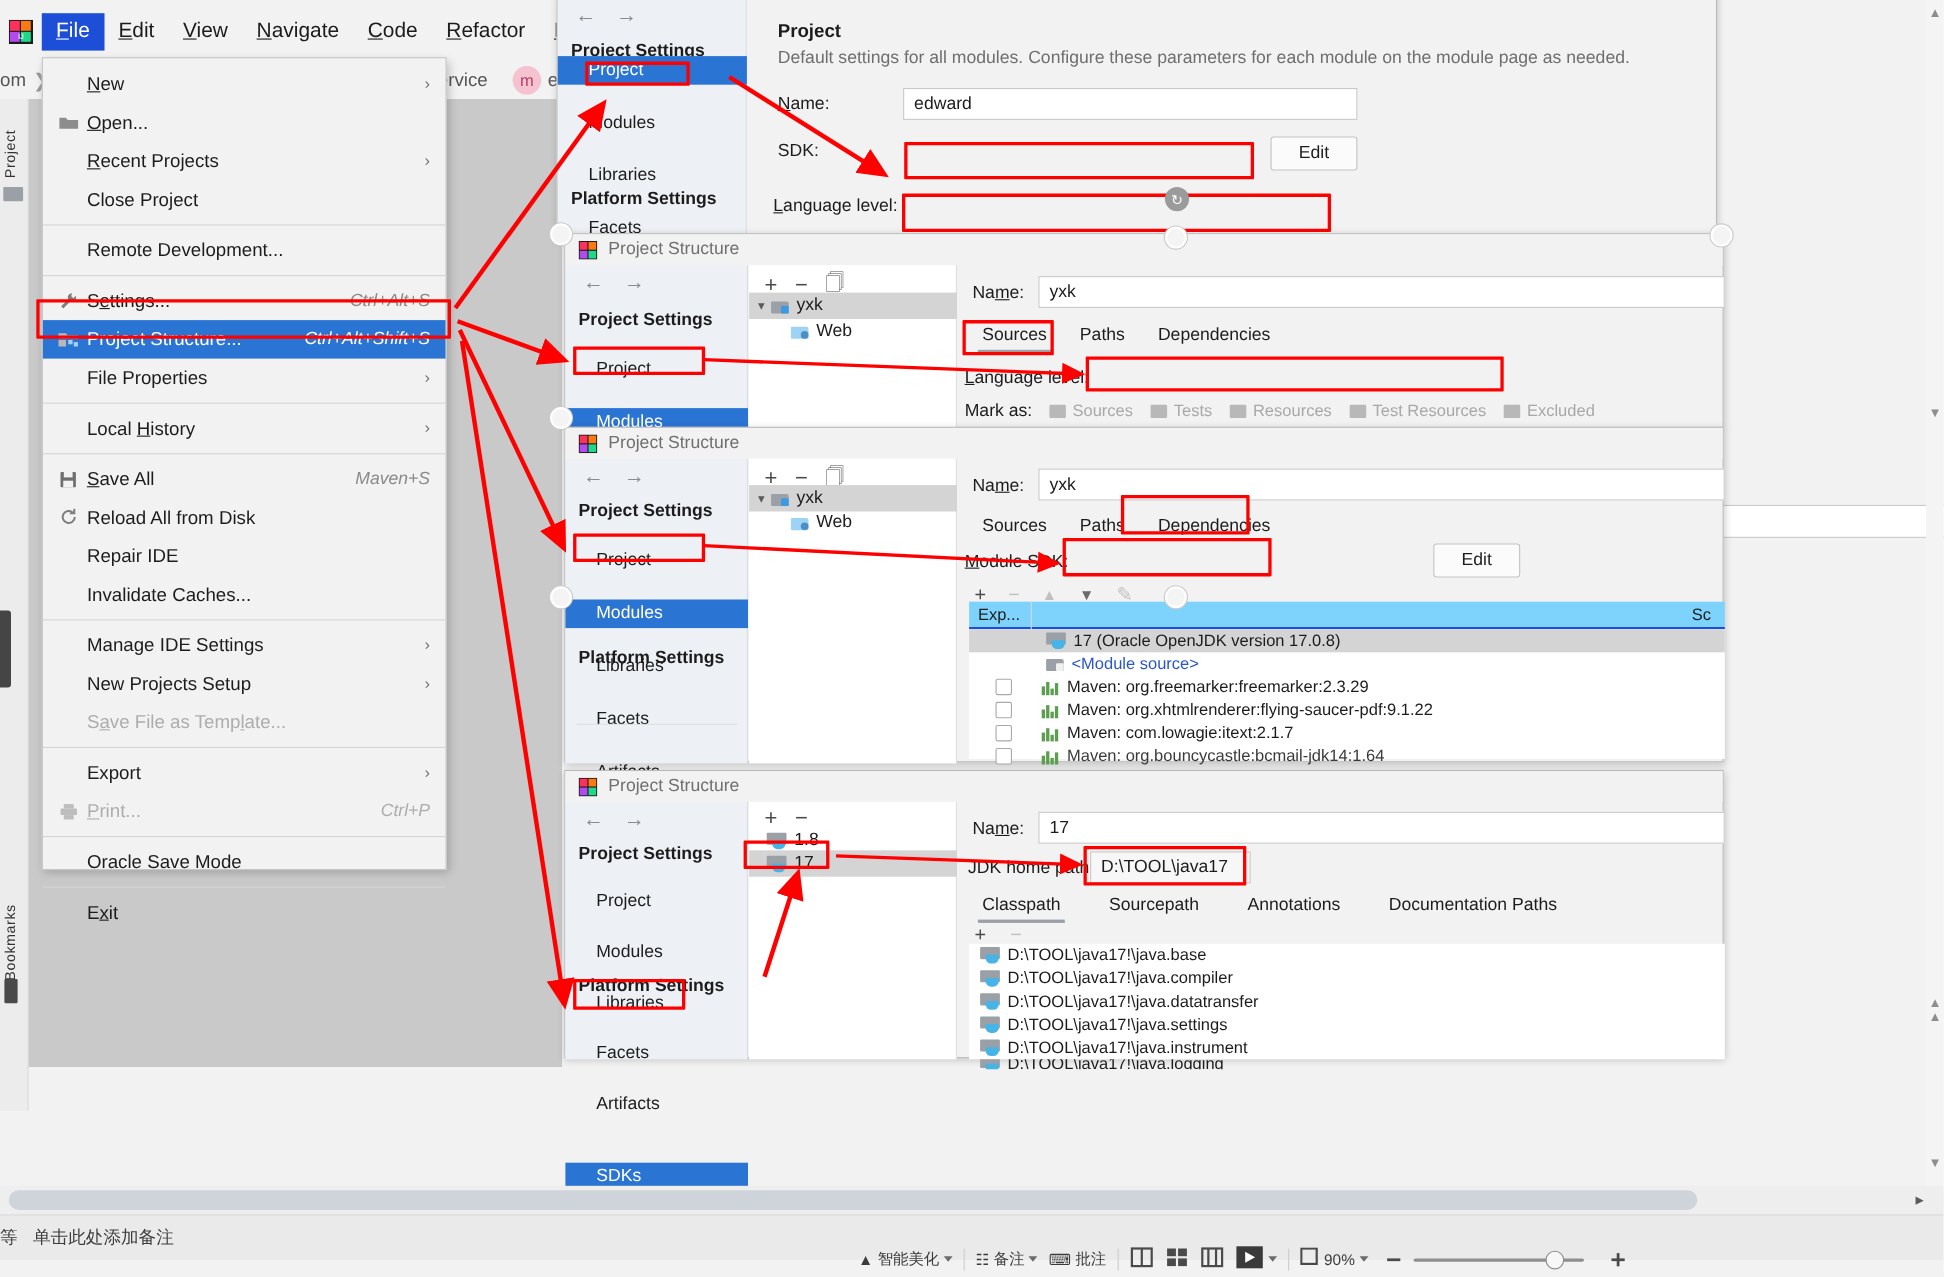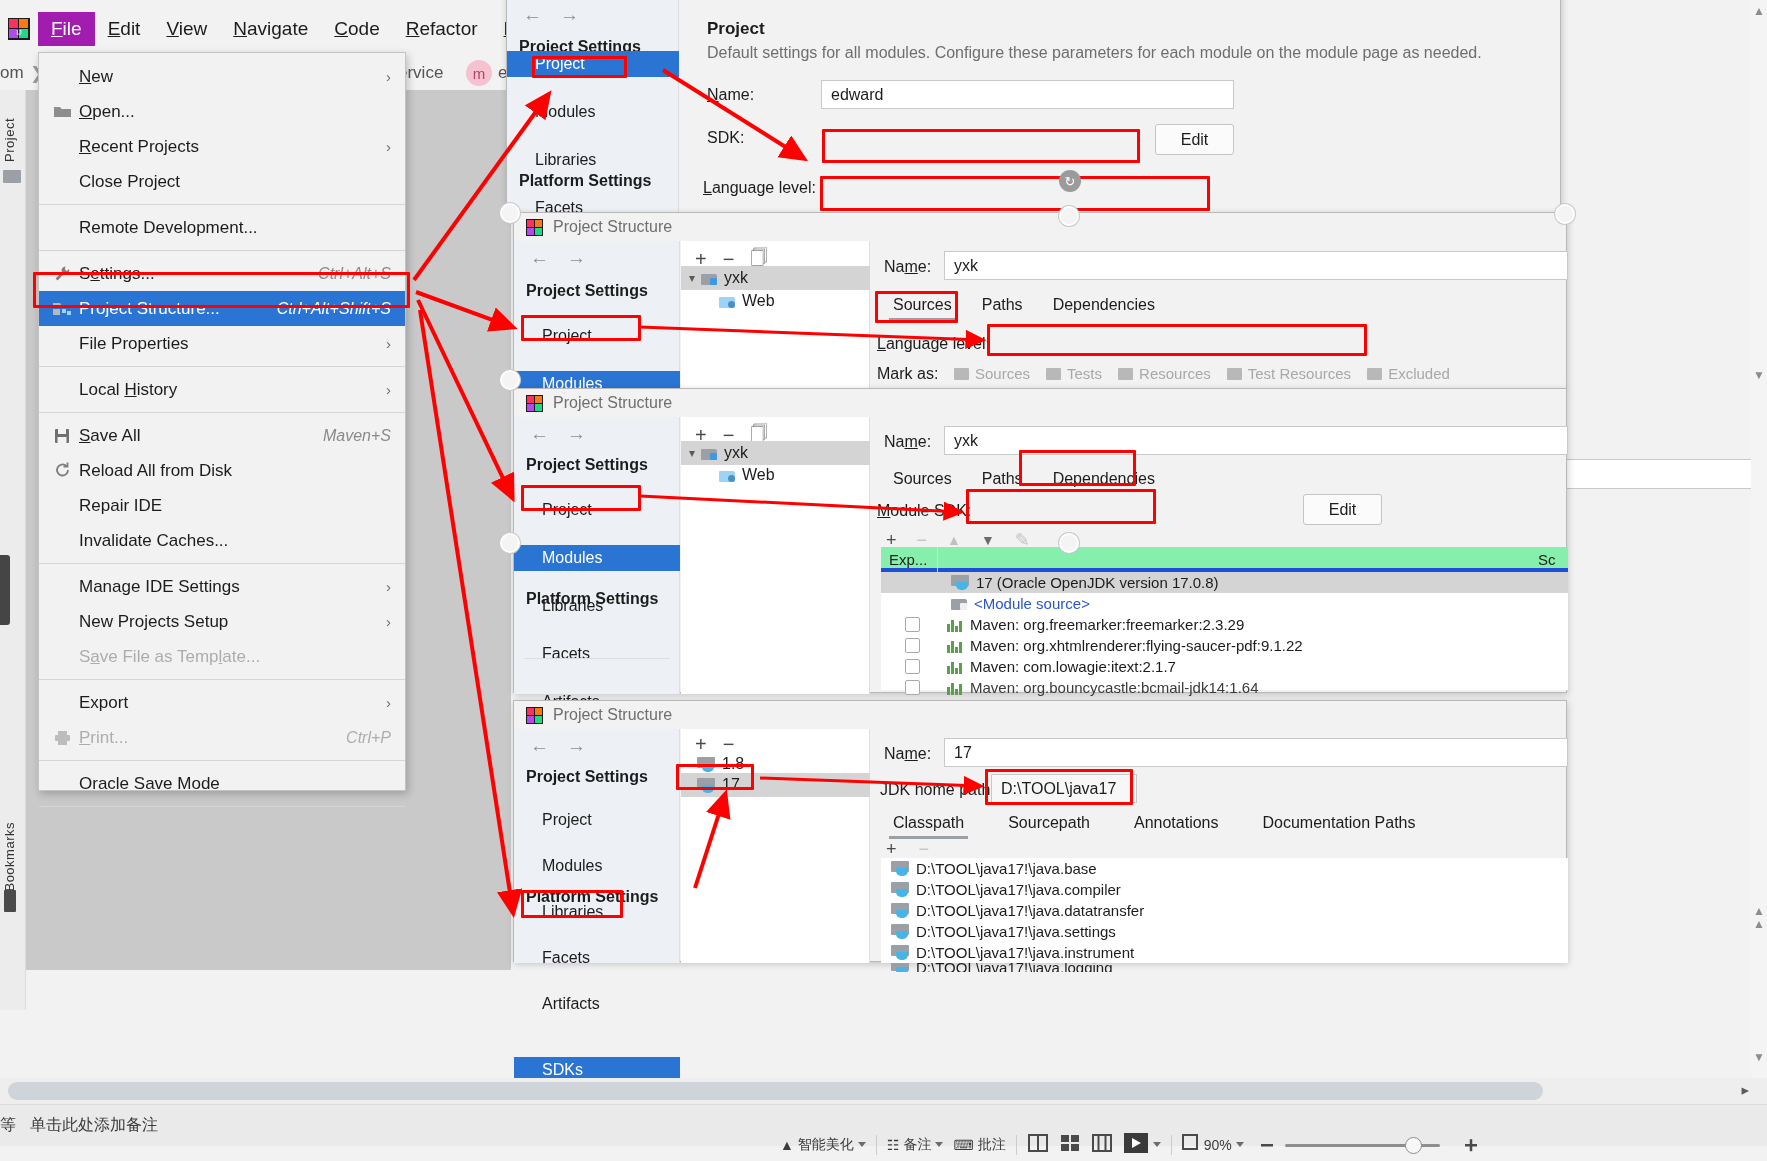--- a/index.html
+++ b/index.html
@@ -15,21 +15,21 @@
   }
   .abs { position:absolute; }
 
   
   #ide-bg { left:0; top:0; width:1767px; height:1105px; background:#f2f2f2; }
   #menu-items { position:absolute; left:38px; top:6px; height:46px; display:flex; align-items:center; }
   .menu-top {
     padding:6px 13px; font-size:19px; color:#1c1c1c; line-height:1.2;
     white-space:nowrap;
   }
-  .menu-top.active { background:#a21caf; color:#ffffff; }
+  .menu-top.active { background:#1d4ed8; color:#ffffff; }
   .menu-top u { text-decoration:underline; }
 
   #ij-logo { left:8px; top:18px; width:22px; height:22px; }
 
   #breadcrumb-row { left:0; top:55px; width:520px; height:36px; background:#f2f2f2; }
   .bc { font-size:17px; color:#555; }
 
   
   #left-strip { left:0; top:90px; width:26px; height:920px; background:#ececec; border-right:1px solid #dcdcdc; }
   .vert-label {
@@ -328,20 +328,24 @@
 
   <div class="msep"></div>
 
   <div class="mi">
     <span class="ic"></span>
     <span class="lbl">Oracle Save Mode</span>
   </div>
 
   <div class="msep"></div>
 
+  <div class="mi">
+    <span class="ic"></span>
+    <span class="lbl">E<u>x</u>it</span>
+  </div>
 </div>
 
 <div class="hl-box" style="left:33px;top:272px;width:377px;height:36px;"></div>
 
 <div class="abs dlg" style="left:506px;top:-8px;width:1055px;height:226px;">
   <div class="abs" style="left:0;top:0;width:172px;height:226px;background:#edf1f5;border-right:1px solid #dcdfe2;"></div>
   <div class="abs navrow" style="left:0;top:3px;">
     <span>←</span>
     <span>→</span>
   </div>
@@ -540,21 +544,21 @@
   <div class="abs btn" style="left:789px;top:105px;width:79px;">Edit</div>
 
   <div class="abs row" style="left:372px;top:140px;gap:20px;color:#4a4a4a;font-size:18px;">
     <span>+</span>
     <span style="color:#c0c0c0;">−</span>
     <span style="color:#c0c0c0;font-size:14px;">▲</span>
     <span style="color:#6b6b6b;font-size:14px;">▼</span>
     <span style="color:#c3c3c3;">✎</span>
   </div>
 
-  <div class="abs" style="left:367px;top:158px;width:687px;height:25px;background:#86efac;border-bottom:4px solid #1d4ed8;">
+  <div class="abs" style="left:367px;top:158px;width:687px;height:25px;background:#7dd3fc;border-bottom:2px solid #1d4ed8;">
     <span class="abs" style="left:8px;top:4px;font-size:15px;">Exp...</span>
     <span class="abs" style="left:56px;top:0;width:1px;height:25px;background:#d8d8d8;"></span>
   </div>
   <div class="abs" style="left:1024px;top:162px;font-size:15px;">Sc</div>
 
   <div class="abs" style="left:367px;top:183px;width:687px;height:118px;background:#ffffff;">
     <div class="row" style="height:21px;background:#d4d4d4;padding-left:58px;">
       <span class="jdk-ic" style="margin-left:12px;">
           <i></i>
           <b></b>

